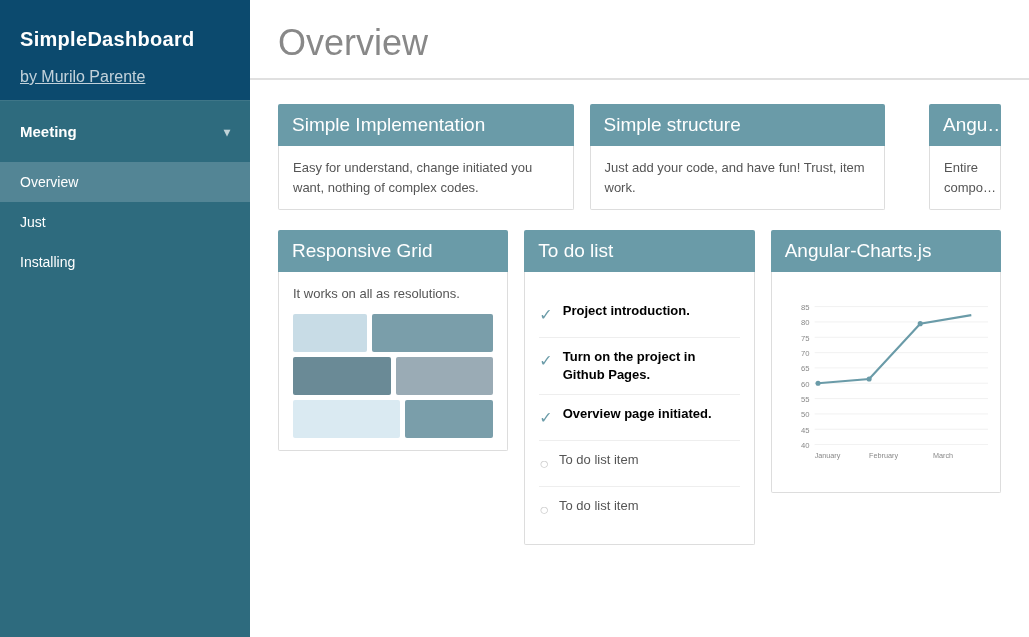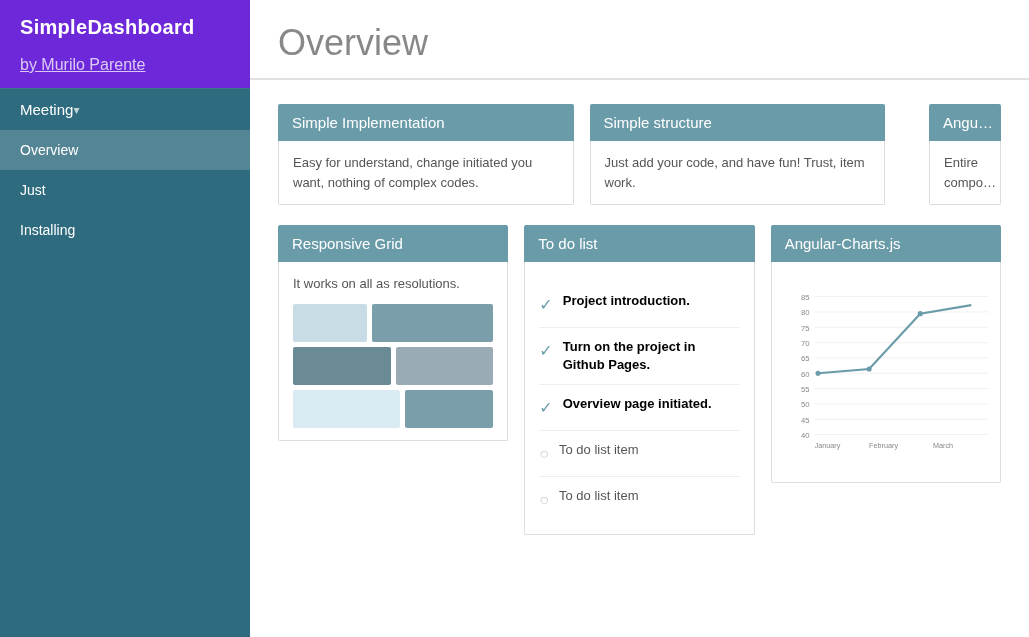--- a/index.html
+++ b/index.html
@@ -8,46 +8,48 @@
     
     .sidebar {
       width: 250px;
       min-width: 250px;
       background: #2e6b7e;
       display: flex;
       flex-direction: column;
       height: 637px;
     }
     .sidebar-header {
-      background: #6d28d9;
-      padding: 16px 20px 14px;
+      background: #0c4a6e;
+      padding: 28px 20px 14px;
       color: white;
     }
     .sidebar-header .title {
       font-size: 20px;
       font-weight: bold;
       letter-spacing: 0.3px;
     }
     .sidebar-header .subtitle {
       font-size: 16px;
       color: rgba(255,255,255,0.75);
       margin-top: 17px;
       text-decoration: underline;
     }
     .sidebar-nav {
       flex: 1;
     }
     .nav-group-header {
       display: flex;
       align-items: center;
-      padding: 12px 20px;
+      justify-content: space-between;
+      padding: 22px 20px;
       color: white;
       font-size: 15px;
       cursor: pointer;
       border-top: 1px solid rgba(255,255,255,0.08);
+      font-weight: bold;
     }
     .nav-group-header .arrow {
       font-size: 12px;
       color: rgba(255,255,255,0.7);
     }
     .nav-item {
       display: block;
       padding: 12px 20px;
       color: white;
       font-size: 14px;
@@ -87,21 +89,21 @@
       flex: 1;
     }
     .card {
       flex: 1;
       min-width: 0;
     }
     .card-header {
       background: #6a9ba8;
       color: white;
       padding: 10px 14px;
-      font-size: 15px;
+      font-size: 19px;
       font-weight: 500;
       border-radius: 2px 2px 0 0;
     }
     .card-body {
       padding: 12px 14px;
       font-size: 13px;
       color: #555;
       line-height: 1.5;
       border: 1px solid #ddd;
       border-top: none;

